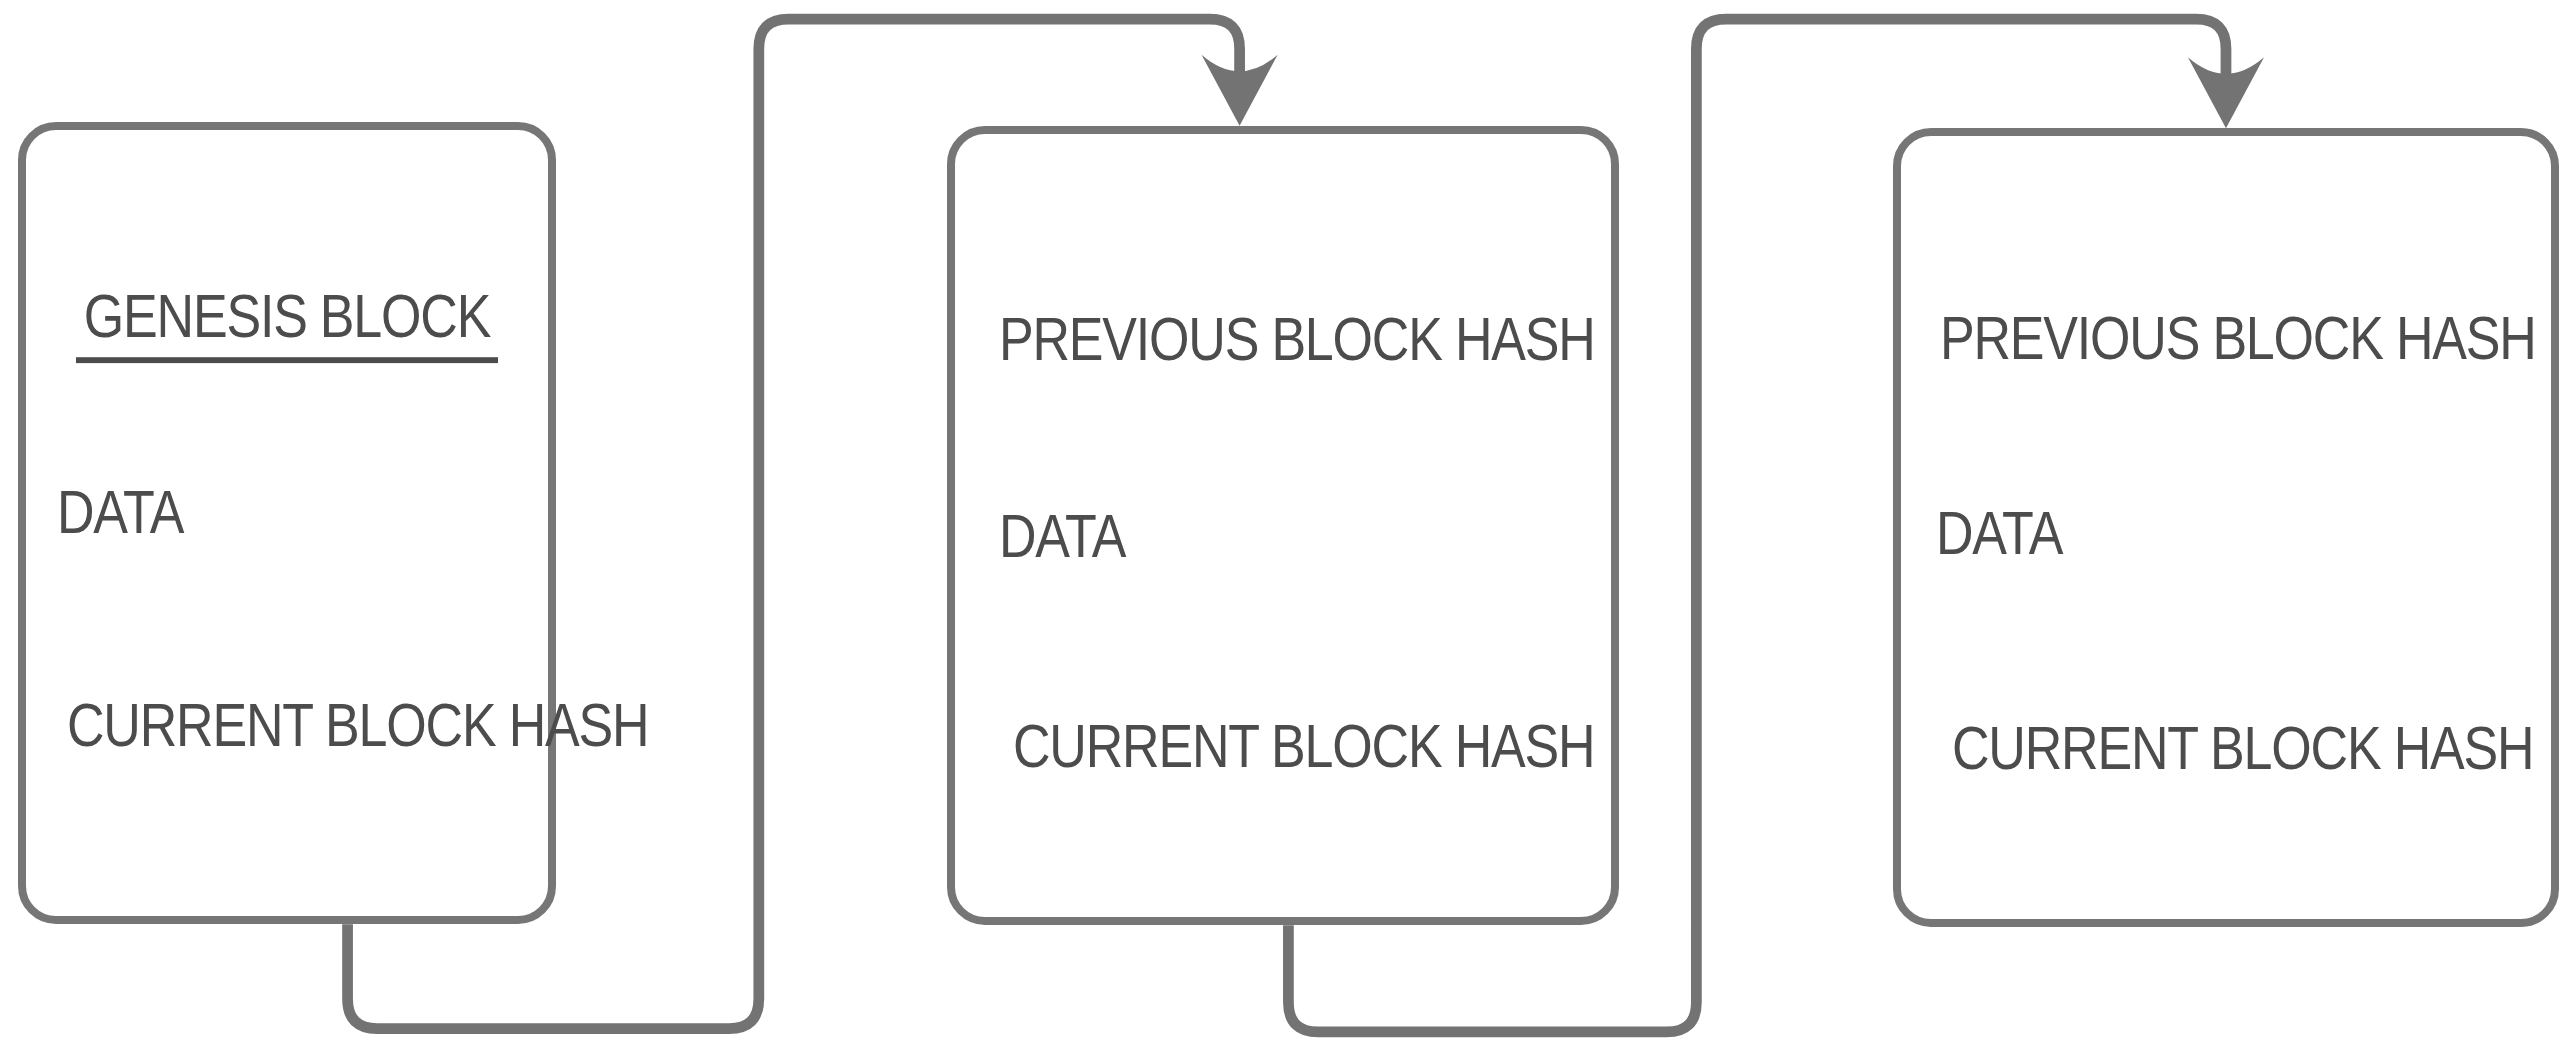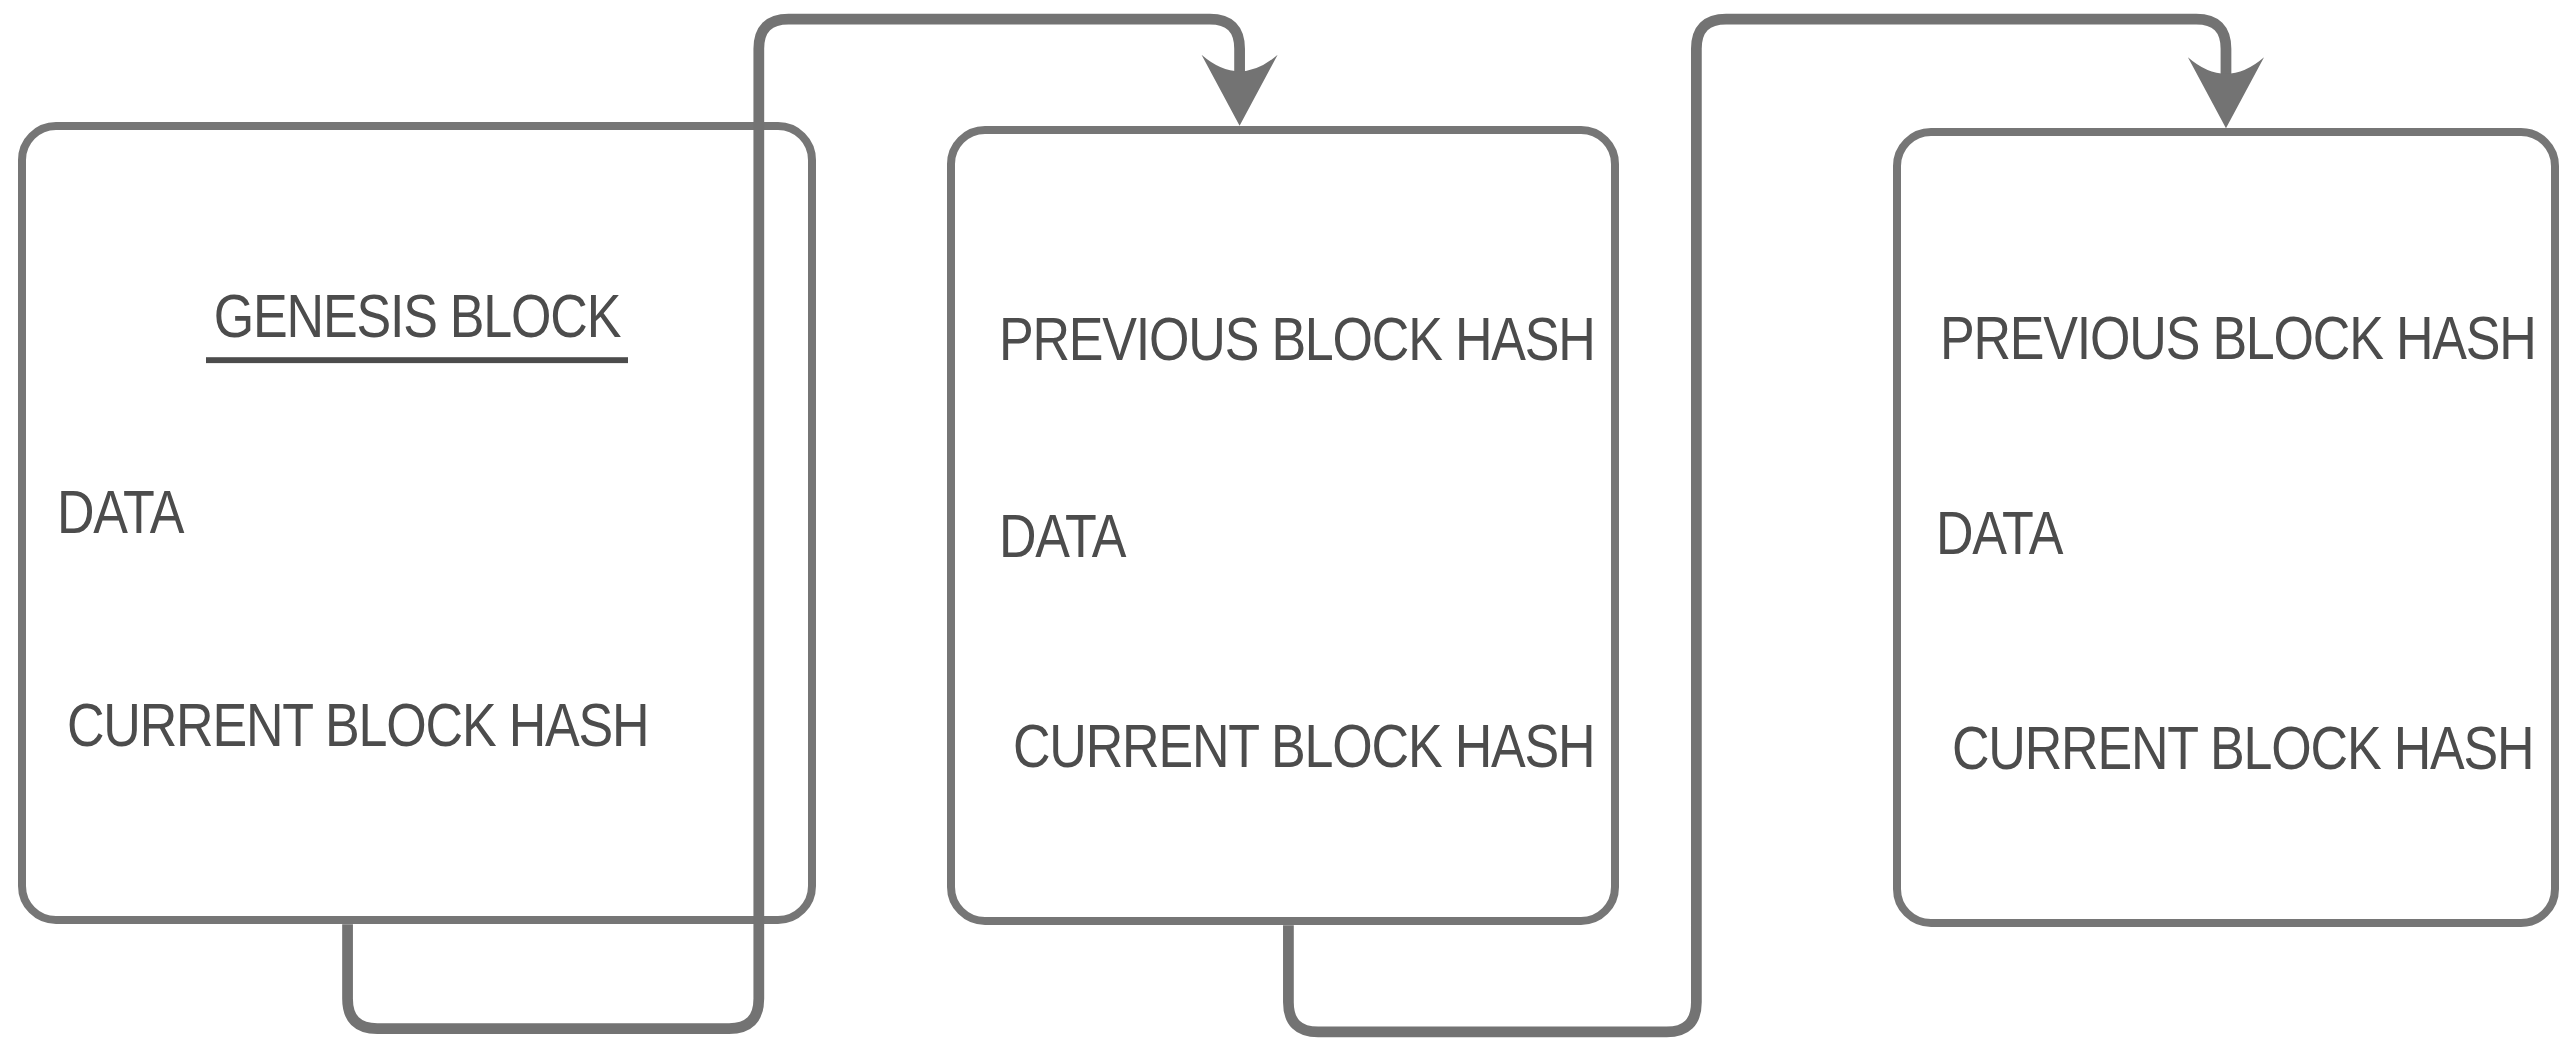--- a/index.html
+++ b/index.html
@@ -29,21 +29,21 @@
     pointer-events: none;
   }
 
   .block {
     position: absolute;
     box-sizing: border-box;
     background: #ffffff;
     border: 8.3px solid #767676;
     border-radius: 38px;
   }
-  .block-1 { left: 18px;   top: 122px; width: 798px; height: 802px; }
+  .block-1 { left: 18px;   top: 122px; width: 538px; height: 802px; }
   .block-2 { left: 947px; top: 126px; width: 672px; height: 799px; }
   .block-3 { left: 1893px; top: 128px; width: 666px; height: 799px; }
 
   .row {
     position: absolute;
     height: 63px;
     line-height: 63px;
     font-size: 52px;
     font-weight: 300;
     letter-spacing: -1.2px;

